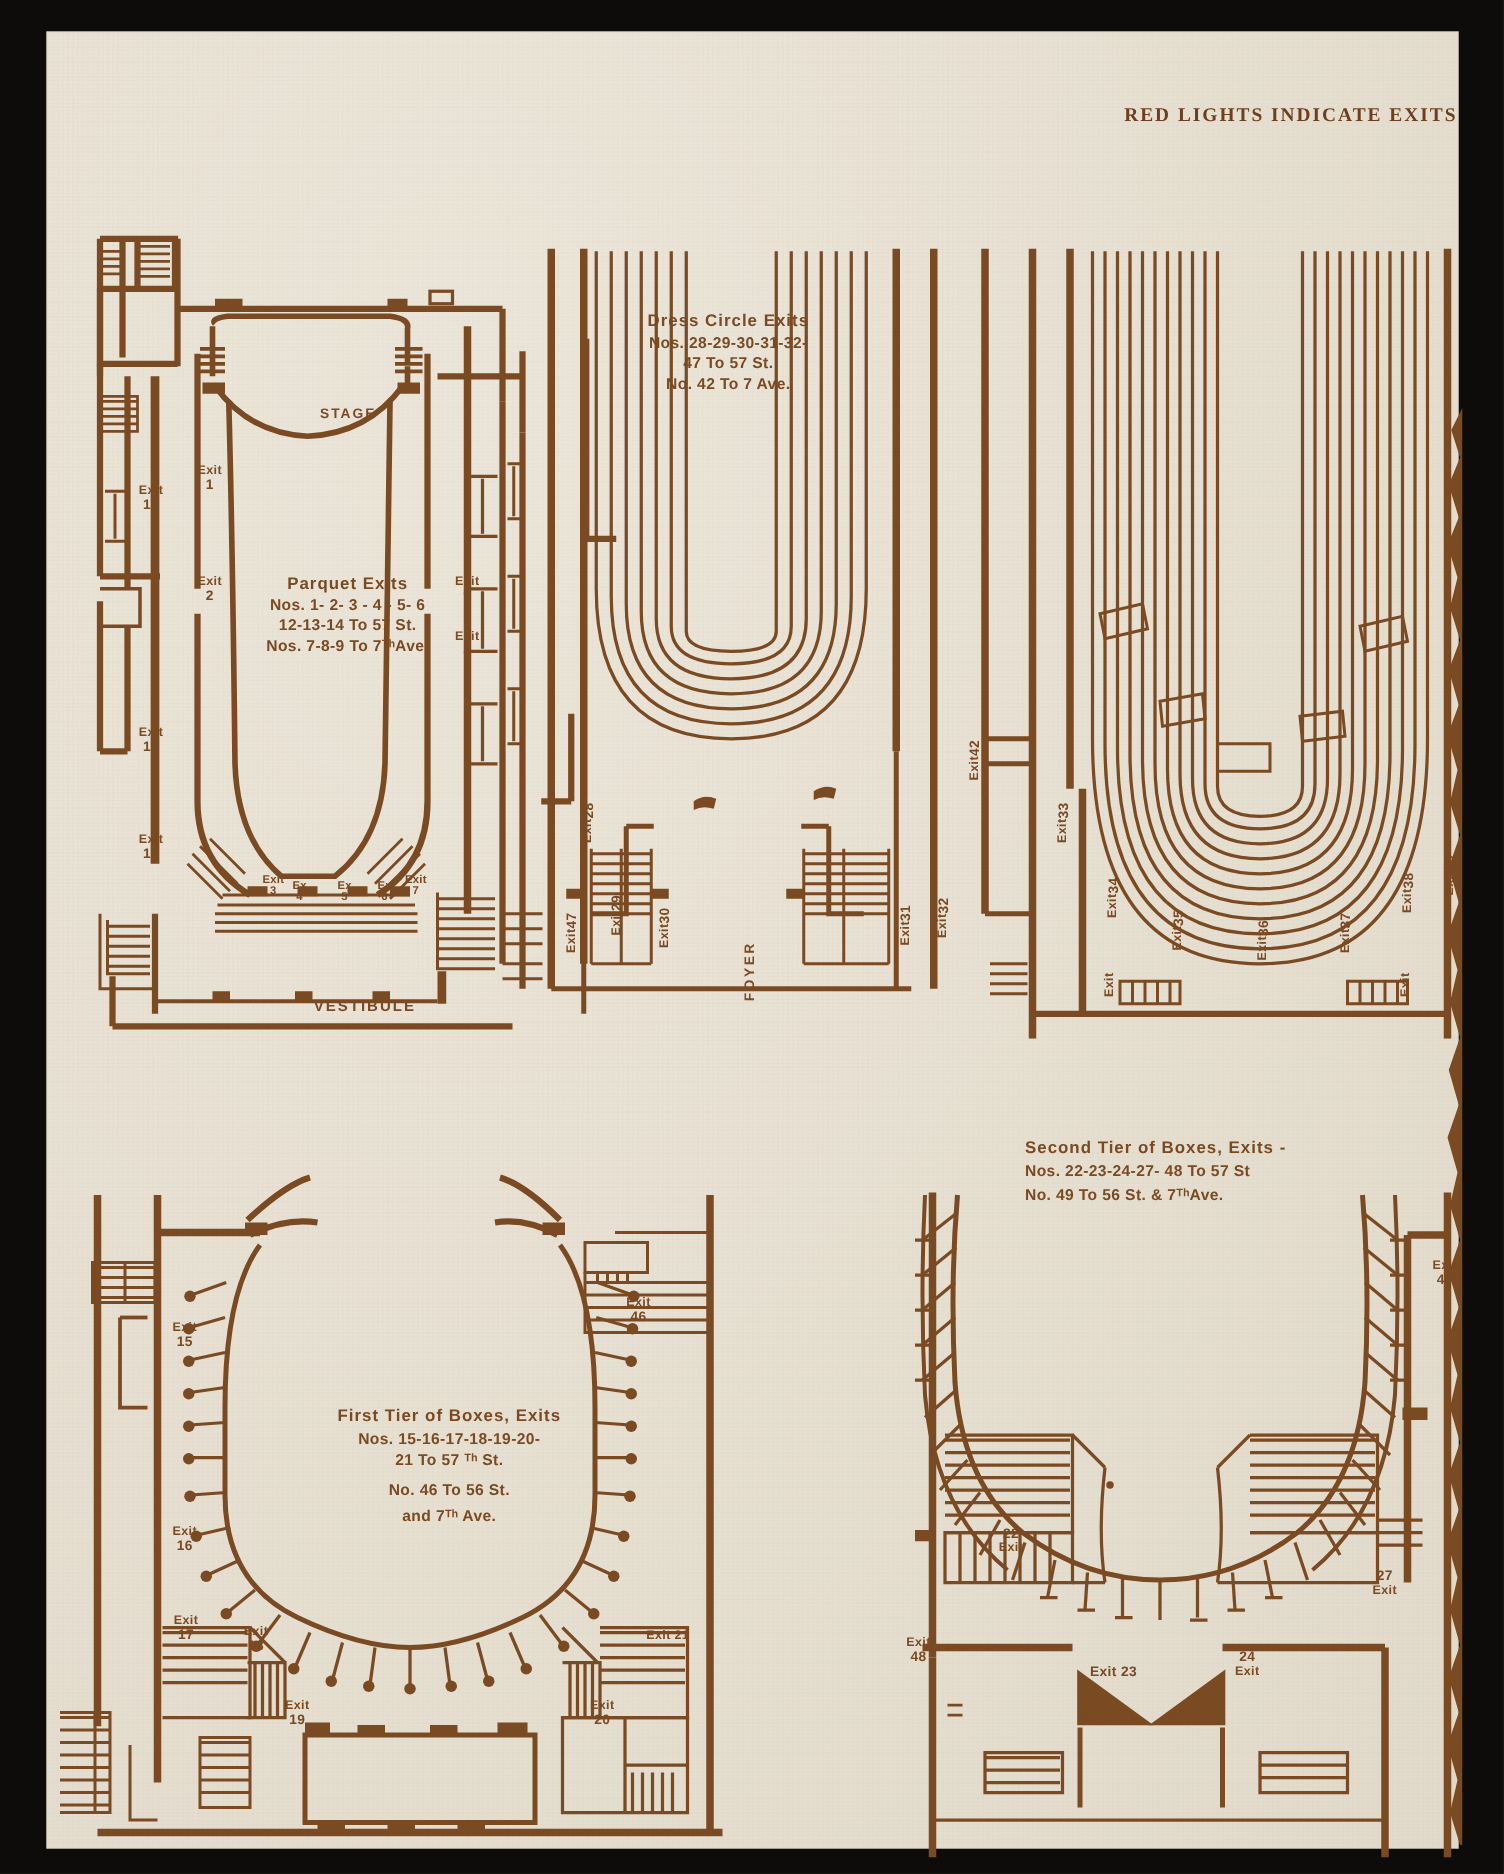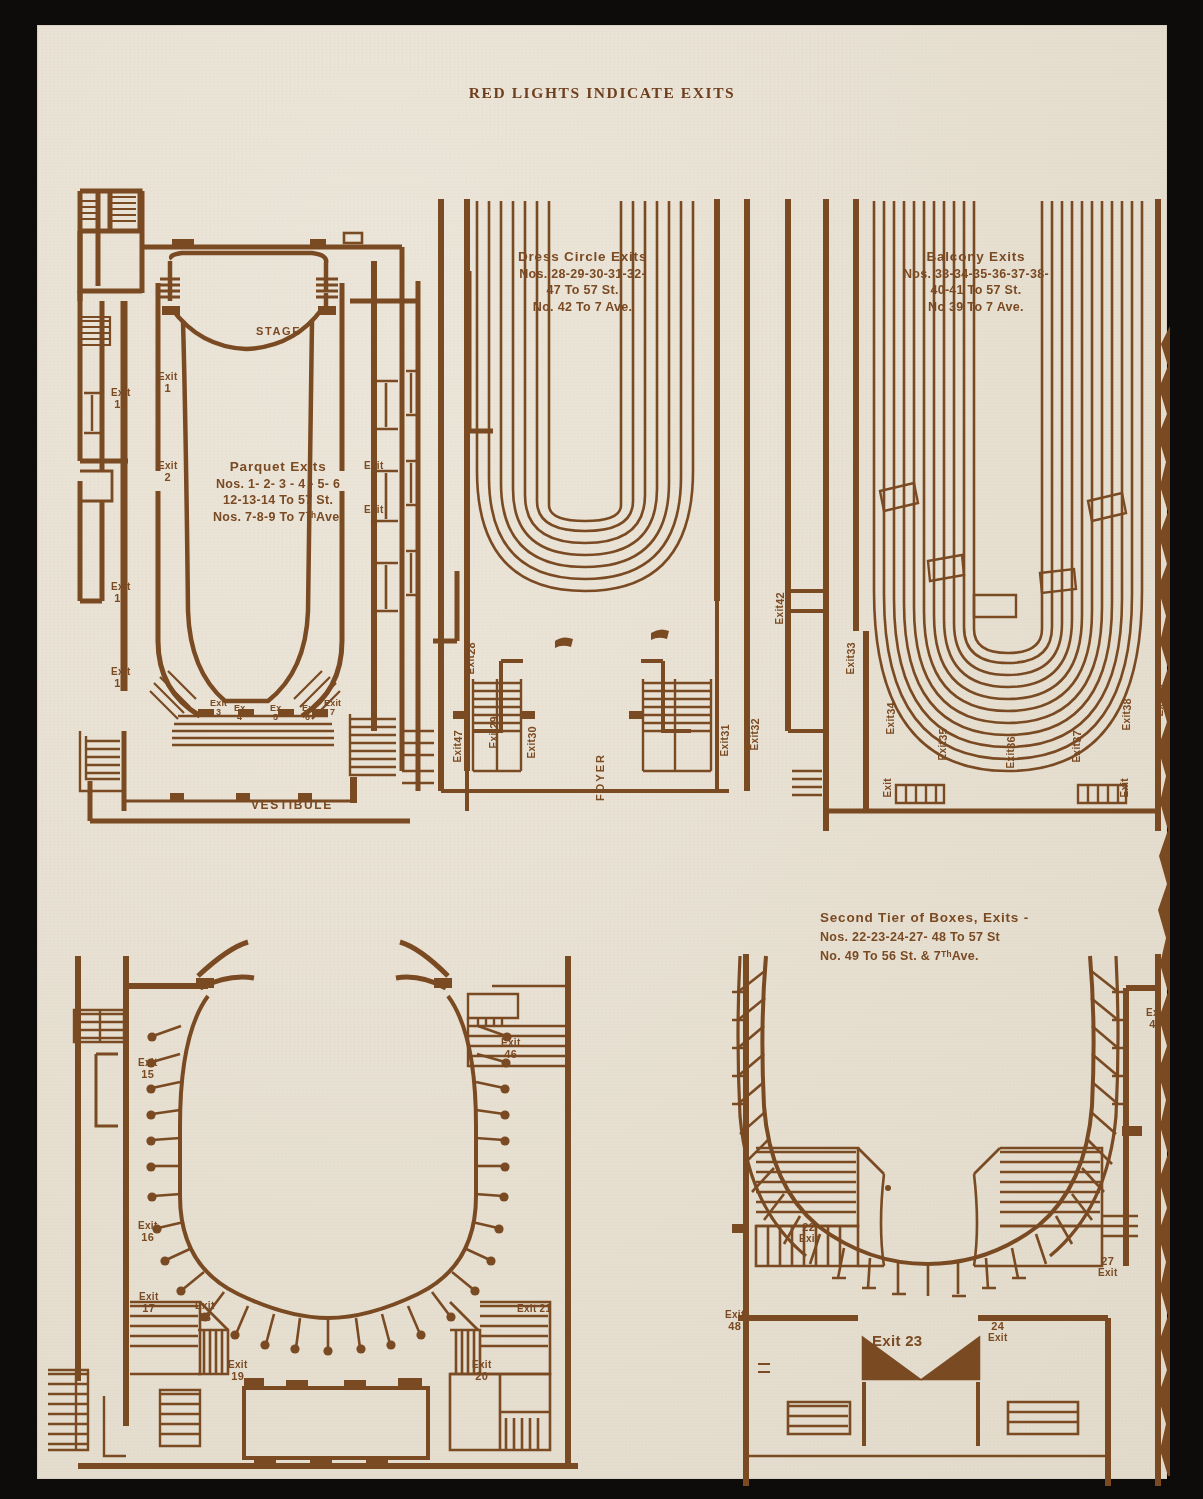--- a/index.html
+++ b/index.html
@@ -21,21 +21,21 @@
   }
   
   #torn{position:absolute;top:300px;right:-4px;width:14px;height:1150px;
         pointer-events:none;}
   svg{display:block;}
   .d{fill:none;stroke:#7a4a23;}
   .f{fill:#7a4a23;stroke:none;}
 
   
   #title{
-    position:absolute;left:0;right:0;top:58px;text-align:center;
+    position:absolute;left:0;right:0;top:58px;text-align:right;
     font-family:"Liberation Serif",serif;
     font-weight:bold;font-size:15.5px;letter-spacing:1.6px;
     color:#6e3f1e;
   }
 
   
   .cap{position:absolute;color:#7a4a23;text-align:center;
        font-family:"Liberation Sans",sans-serif;
        font-weight:bold;line-height:1.32;letter-spacing:.4px;
        white-space:nowrap;}
@@ -387,26 +387,20 @@
       <path d="M310 614 L310 632 M320 614 L320 632 M330 614 L330 632 M340 614 L340 632"></path>
       <path d="M14 600 L44 600 M14 608 L44 608 M14 616 L44 616 M14 624 L44 624"></path>
     </g>
     <g class="d" stroke-width="4">
       <path d="M10 420 L48 420 M10 440 L48 440"></path>
       <path d="M10 560 L48 560"></path>
     </g>
   </svg>
   </div>
 
-  <div class="cap" style="left:865px;top:222px;">
-    <span class="h">Balcony Exits</span>
-    <span class="l">Nos. 33-34-35-36-37-38-</span>
-    <span class="l">40-41 To 57 St.</span>
-    <span class="l">No 39 To 7 Ave.</span>
-  </div>
 
   <div class="exl h" style="left:808px;top:616px;">
     <span>Exit</span><span class="n">33</span></div>
   <div class="exl h" style="left:848px;top:676px;">
     <span>Exit</span><span class="n">34</span></div>
   <div class="exl h" style="left:900px;top:702px;">
     <span>Exit</span><span class="n">35</span></div>
   <div class="exl h" style="left:968px;top:710px;">
     <span>Exit</span><span class="n">36</span></div>
   <div class="exl h" style="left:1034px;top:704px;">
@@ -568,20 +562,27 @@
       <rect x="238" y="454" width="22" height="8"></rect>
       <rect x="296" y="454" width="22" height="8"></rect>
       <rect x="350" y="452" width="24" height="10"></rect>
       <rect x="206" y="532" width="22" height="10"></rect>
       <rect x="262" y="532" width="22" height="10"></rect>
       <rect x="318" y="532" width="22" height="10"></rect>
     </g>
   </svg>
   </div>
 
+  <div class="cap" style="left:232px;top:1098px;line-height:1.38;">
+    <span class="h">First Tier of Boxes, Exits</span>
+    <span class="l">Nos. 15-16-17-18-19-20-</span>
+    <span class="l">21 To 57 ᵀʰ St.</span>
+    <span class="l" style="margin-top:7px;">No.  46 To 56 St.</span>
+    <span class="l" style="margin-top:4px;">and 7ᵀʰ Ave.</span>
+  </div>
 
   <div class="exl" style="left:100px;top:1032px;">
     <span>Exit</span><span class="n">15</span></div>
   <div class="exl" style="left:100px;top:1195px;">
     <span>Exit</span><span class="n">16</span></div>
   <div class="exl" style="left:101px;top:1266px;">
     <span>Exit</span><span class="n">17</span></div>
   <div class="exl" style="left:157px;top:1275px;">
     <span>Exit</span><span class="n">18</span></div>
   <div class="exl" style="left:190px;top:1334px;">
@@ -718,18 +719,18 @@
   </div>
 
   <div class="exl" style="left:730px;top:1196px;margin-left:31px;">
     <span class="n">22</span><span>Exit</span></div>
   <div class="exl" style="left:1060px;top:1194px;margin-top:36px;">
     <span class="n">27</span><span>Exit</span></div>
   <div class="exl" style="left:687px;top:1284px;">
     <span>Exit</span><span class="n">48</span></div>
   <div class="exl" style="left:1108px;top:982px;">
     <span>Exit</span><span class="n">49</span></div>
-  <div class="exl" style="left:834px;top:1307px;font-size:15px;">
+  <div class="exl" style="left:834px;top:1307px;font-size:11px;">
     <span>Exit 23</span></div>
   <div class="exl" style="left:950px;top:1295px;">
     <span class="n">24</span><span>Exit</span></div>
 
 </div>
 
 </body></html>

